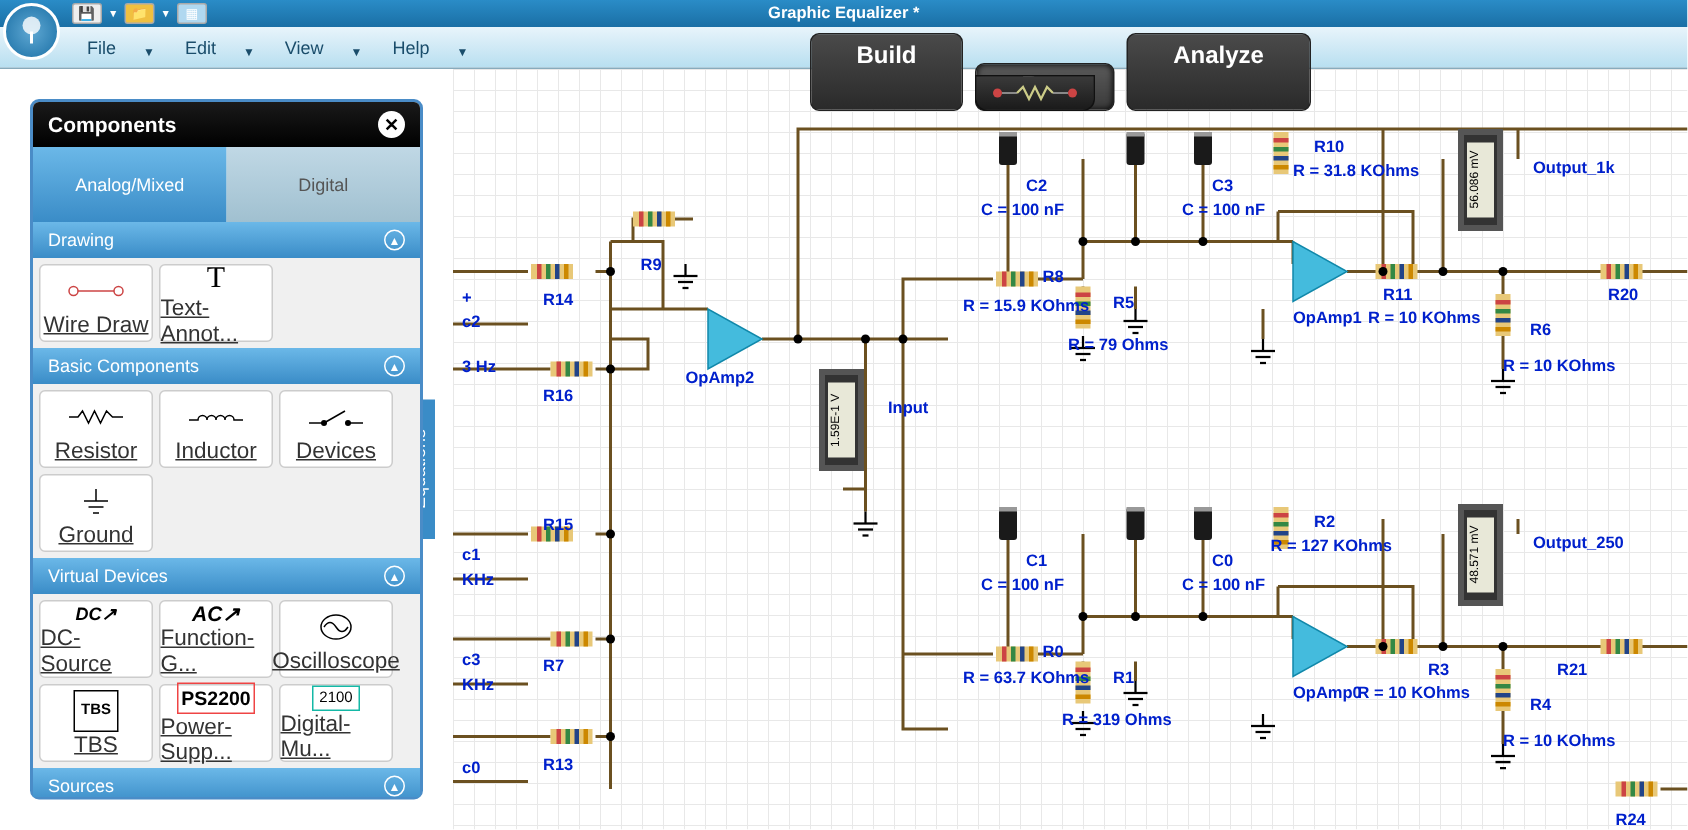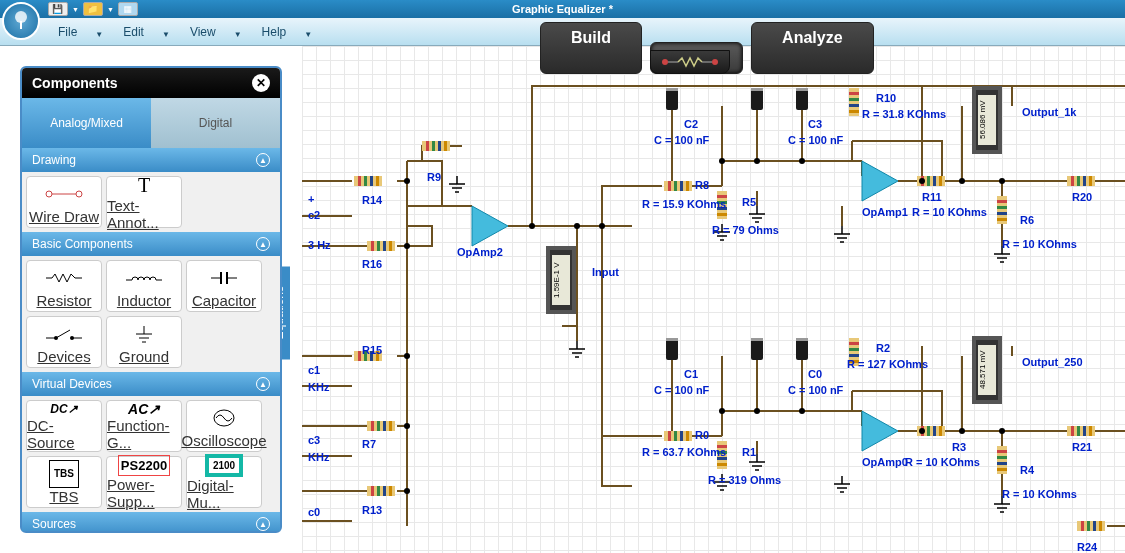--- a/index.html
+++ b/index.html
@@ -173,31 +173,20 @@
         <div class="item-card">
           <div class="icon-box">
               <svg width="40" height="12">
                 <path d="M2 8 L8 8 A3 3 0 0 1 14 8 A3 3 0 0 1 20 8 A3 3 0 0 1 26 8 A3 3 0 0 1 32 8 L38 8" stroke="#000" fill="none"></path>
               </svg>
             </div>
           <div class="label">Inductor</div>
         </div>
         <div class="item-card">
           <div class="icon-box">
-              <svg width="30" height="20">
-                <line x1="2" y1="10" x2="12" y2="10" stroke="#000"></line>
-                <line x1="12" y1="4" x2="12" y2="16" stroke="#000" stroke-width="2"></line>
-                <line x1="18" y1="4" x2="18" y2="16" stroke="#000" stroke-width="2"></line>
-                <line x1="18" y1="10" x2="28" y2="10" stroke="#000"></line>
-              </svg>
-            </div>
-          <div class="label">Capacitor</div>
-        </div>
-        <div class="item-card">
-          <div class="icon-box">
               <svg width="40" height="16">
                 <line x1="2" y1="12" x2="12" y2="12" stroke="#000"></line>
                 <circle cx="12" cy="12" r="2" fill="#000"></circle>
                 <line x1="12" y1="12" x2="26" y2="4" stroke="#000"></line>
                 <circle cx="28" cy="12" r="2" fill="#000"></circle>
                 <line x1="28" y1="12" x2="38" y2="12" stroke="#000"></line>
               </svg>
             </div>
           <div class="label">Devices</div>
         </div>
@@ -238,21 +227,21 @@
           </div>
         <div class="item-card">
             <div class="icon-box" style="font-weight:bold;border:1px solid #000;padding:2px 4px">TBS</div>
             <div class="label">TBS</div>
           </div>
         <div class="item-card">
             <div class="icon-box" style="font-weight:bold;border:1px solid #ef4444;padding:2px;font-size:13px">PS2200</div>
             <div class="label">Power-Supp...</div>
           </div>
         <div class="item-card">
-            <div class="icon-box" style="font-weight:bold;border:4px solid #14b8a6;padding:2px 4px">2100</div>
+            <div class="icon-box" style="font-weight:normal;border:1px solid #14b8a6;padding:2px 4px">2100</div>
             <div class="label">Digital-Mu...</div>
           </div>
       </div>
 
       <div class="section-header">
         <span>Sources</span>
         <span class="section-collapse">▲</span>
       </div>
     </div>
   </div>
@@ -497,16 +486,16 @@
     <div class="circuit-label" style="top:322px;left:506px">C0</div>
     <div class="circuit-label" style="top:338px;left:486px">C = 100 nF</div>
     <div class="circuit-label" style="top:296px;left:574px">R2</div>
     <div class="circuit-label" style="top:312px;left:545px">R = 127 KOhms</div>
     <div class="circuit-label" style="top:410px;left:560px">OpAmp0</div>
     <div class="circuit-label" style="top:395px;left:650px">R3</div>
     <div class="circuit-label" style="top:410px;left:603px">R = 10 KOhms</div>
     <div class="circuit-label" style="top:310px;left:720px">Output_250</div>
     <div class="circuit-label" style="top:418px;left:718px">R4</div>
     <div class="circuit-label" style="top:442px;left:700px">R = 10 KOhms</div>
-    <div class="circuit-label" style="top:395px;left:770px">R21</div>
+    <div class="circuit-label" style="top:395px;left:736px">R21</div>
     <div class="circuit-label" style="top:495px;left:775px">R24</div>
   </div>
 </div>
 
 </body></html>

